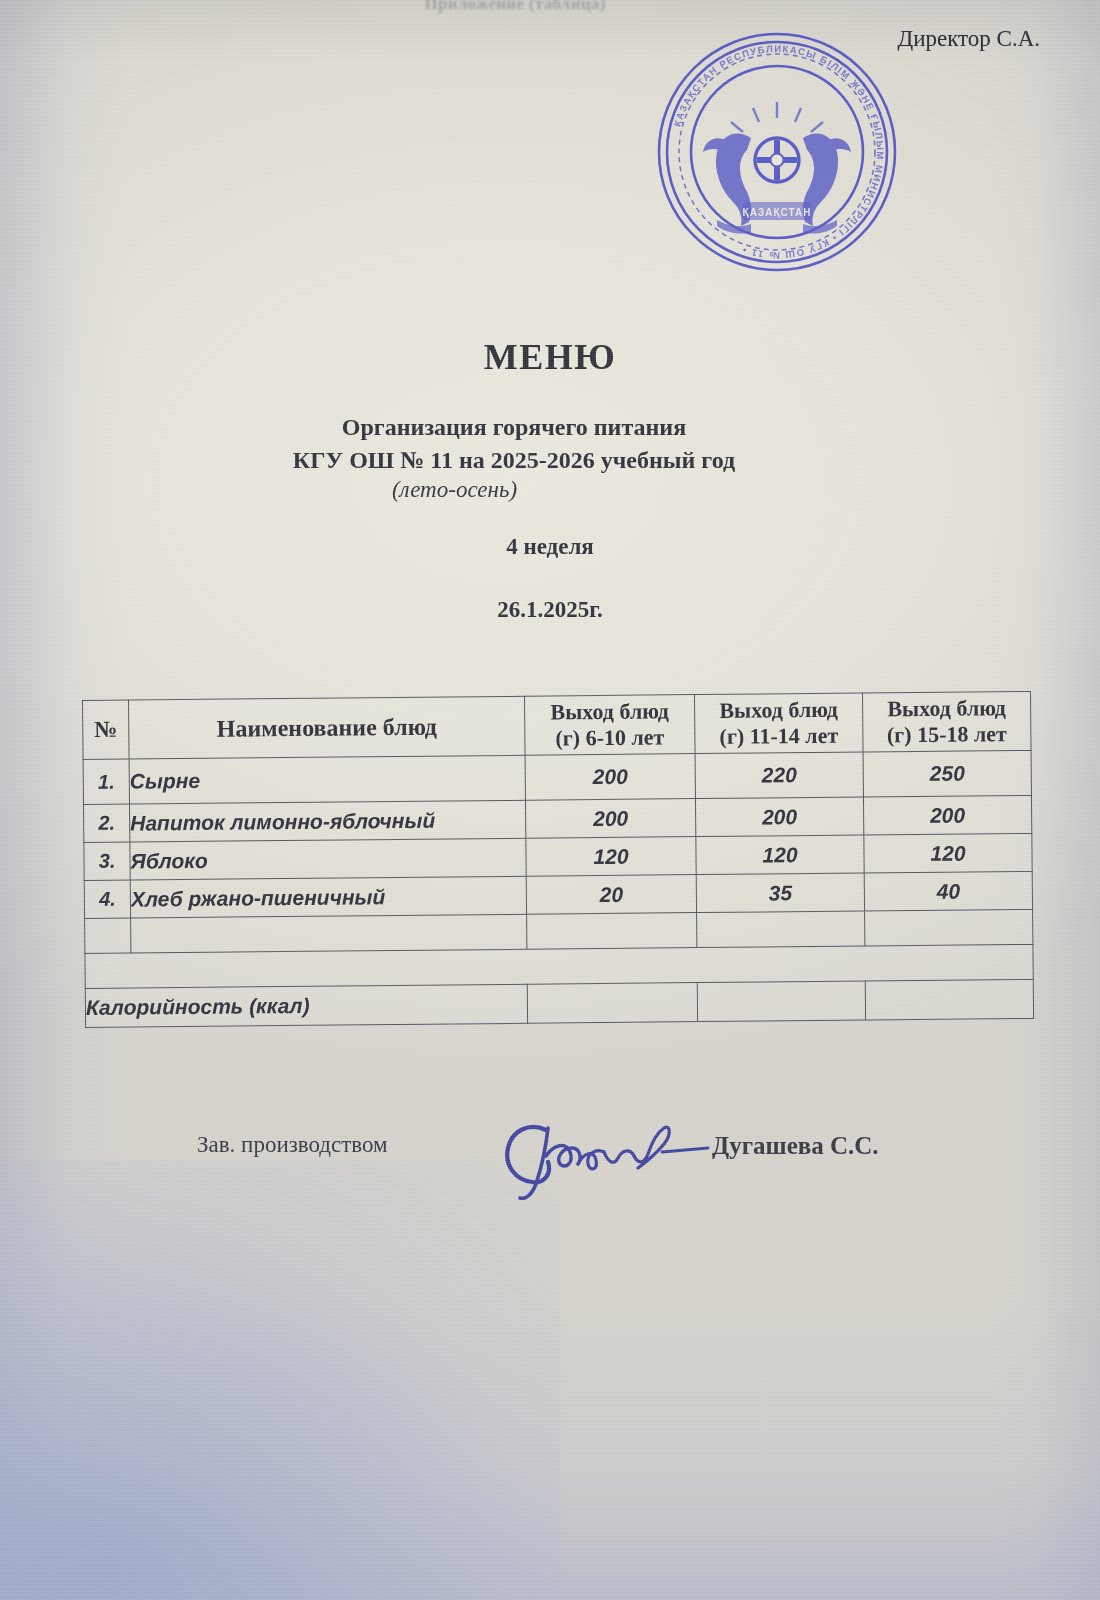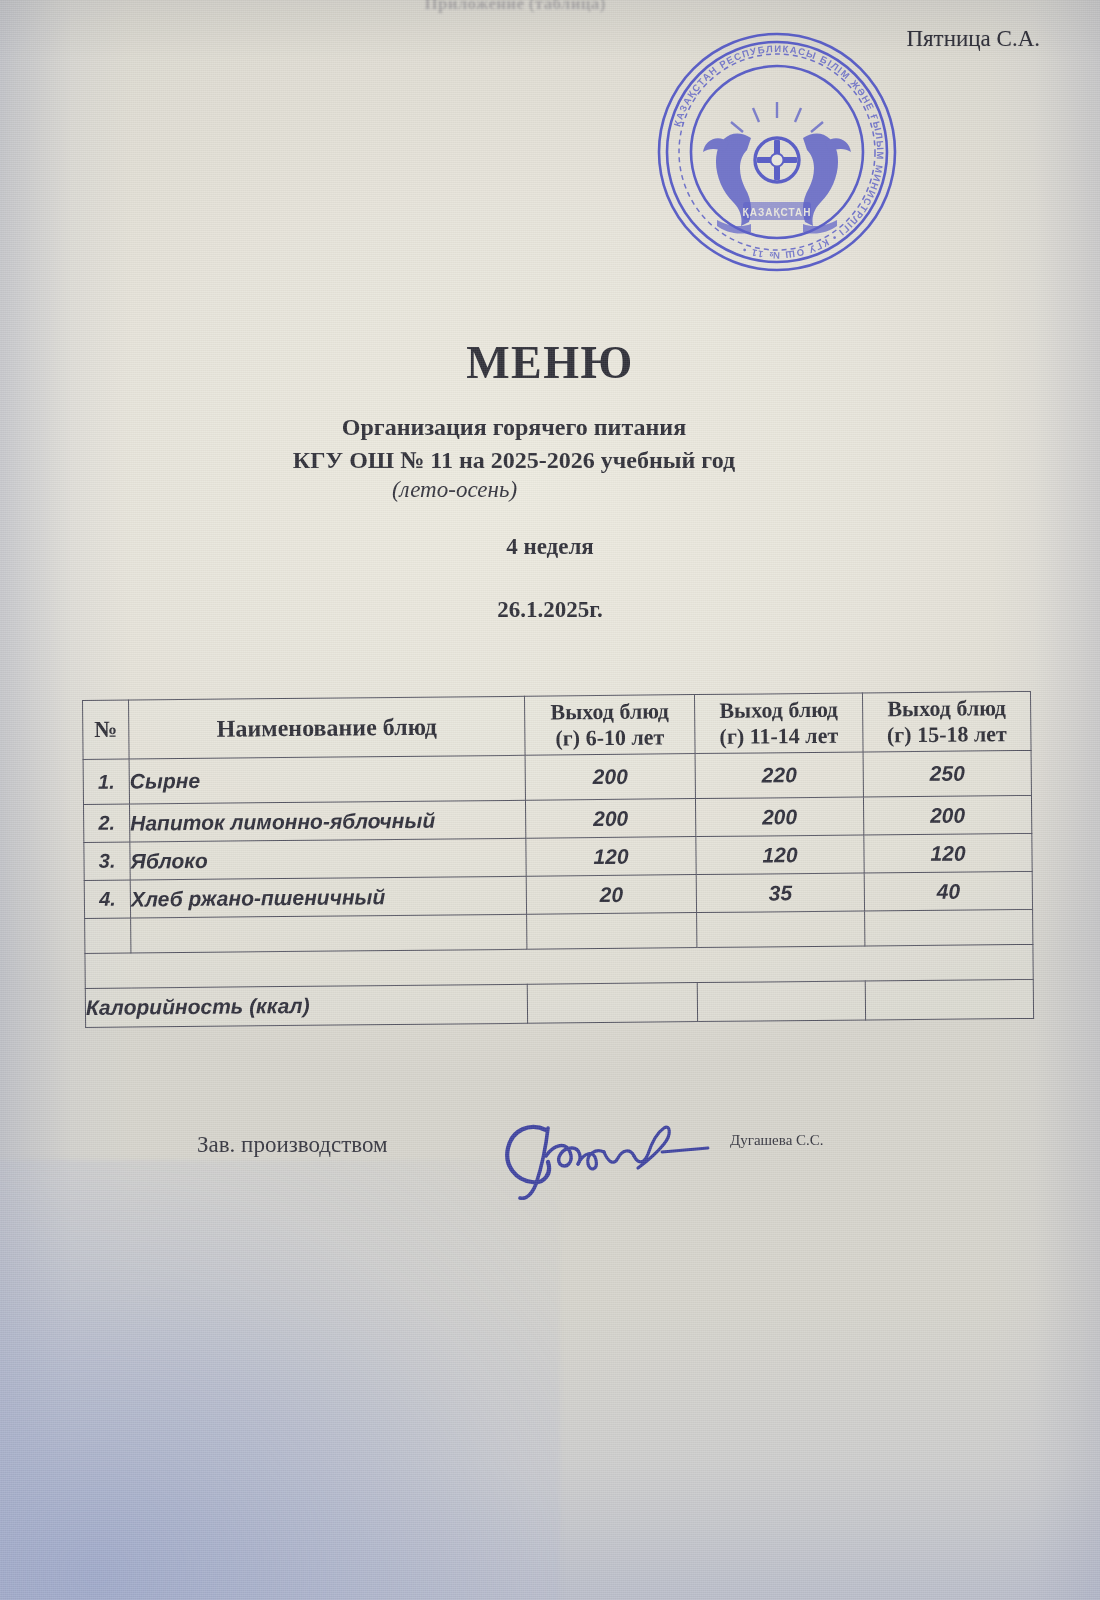--- a/index.html
+++ b/index.html
@@ -113,21 +113,21 @@
     opacity: 0.88;
     filter: blur(0.35px);
   }
 
   
   .doc-title {
     position: absolute;
     left: 0; top: 336px;
     width: 1100px;
     text-align: center;
-    font-size: 46px;
+    font-size: 36px;
     font-weight: 700;
     letter-spacing: 1.5px;
     color: #2b2b34;
   }
   .subtitle {
     position: absolute;
     left: 0; top: 411px;
     width: 1028px;
     text-align: center;
     font-size: 24px;
@@ -251,25 +251,26 @@
   .sig-role {
     position: absolute;
     left: 166px;
     font-family: "Liberation Serif", serif;
     font-size: 23px;
     color: #32323c;
     white-space: nowrap;
   }
   .sig-name {
     position: absolute;
-    left: 699px;
+    left: 681px;
     font-family: "Liberation Serif", serif;
-    font-size: 15px;
+    font-size: 25px;
     color: #32323c;
     white-space: nowrap;
+    font-weight: bold;
   }
   .sig-mark { position: absolute; }
 </style>
 </head>
 <body>
 
 <div class="page">
 
   <div class="paper-base"></div>
   <div class="shade-right-edge"></div>
@@ -328,21 +329,21 @@
       </g>
 
       <g fill="#4a4fc4" opacity="0.7">
         <path d="M62 190 C 72 196, 86 198, 96 194 L 96 202 C 84 206, 70 202, 62 196 Z"></path>
         <path d="M182 190 C 172 196, 158 198, 148 194 L 148 202 C 160 206, 174 202, 182 196 Z"></path>
       </g>
     </svg>
   </div>
 
   <div class="approval">
-    <div>Пятница С.А.</div>
+    <div>Директор С.А.</div>
   </div>
 
   <div class="doc-title">МЕНЮ</div>
 
   <div class="subtitle">
     <div>Организация горячего питания</div>
     <div>КГУ ОШ № 11 на 2025-2026 учебный год</div>
   </div>
 
   <div class="season">(лето-осень)</div>

